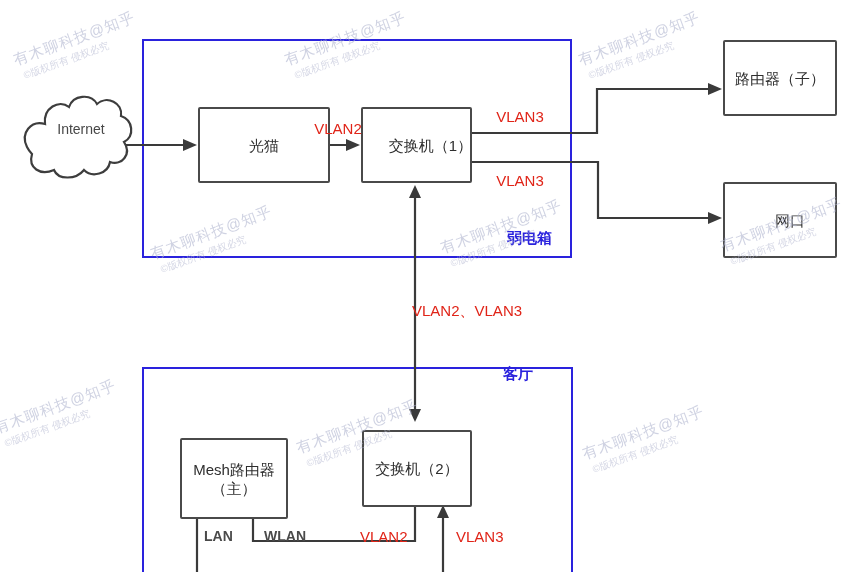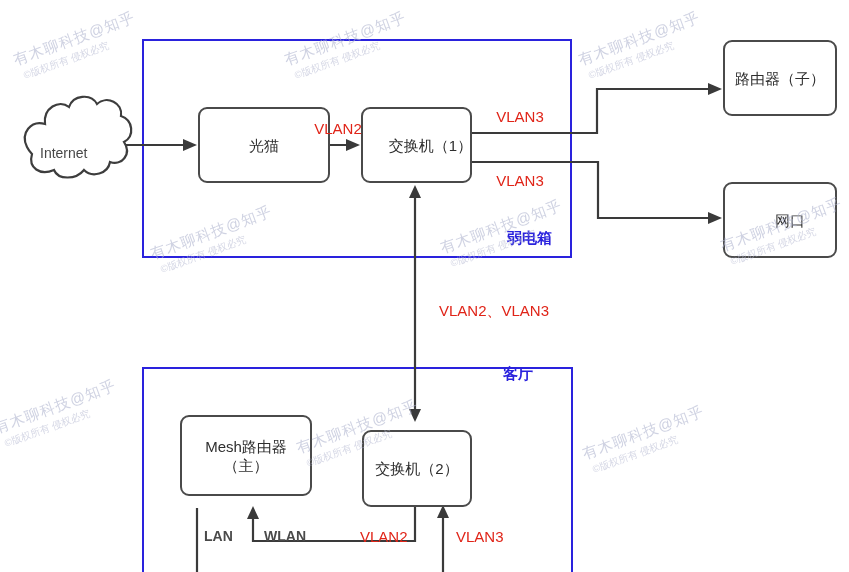--- a/index.html
+++ b/index.html
@@ -19,42 +19,42 @@
   .zone-weakbox{left:142px;top:39px;width:430px;height:219px;}
   .zone-living{left:142px;top:367px;width:431px;height:220px;}
   .zone-label{position:absolute;z-index:4;color:var(--blue);font-size:15px;font-weight:bold;white-space:nowrap;}
   .lbl-weakbox{left:507px;top:229px;}
   .lbl-living{left:503px;top:365px;}
   
   svg.wires{position:absolute;left:0;top:0;z-index:2;pointer-events:none;}
   
   .node{
     position:absolute;z-index:3;background:#fff;border:2px solid var(--node-border);
-    border-radius:9px;box-sizing:border-box;display:flex;flex-direction:column;
+    border-radius:2px;box-sizing:border-box;display:flex;flex-direction:column;
     align-items:center;justify-content:center;font-size:15px;color:#2e2e2e;
     font-weight:500;line-height:19px;text-align:center;white-space:nowrap;
   }
   .node-modem{left:198px;top:107px;width:132px;height:76px;}
   .node-switch1{left:361px;top:107px;width:111px;height:76px;padding-left:28px;}
   .node-router-child{left:723px;top:40px;width:114px;height:76px;}
   .node-lanport{left:723px;top:182px;width:114px;height:76px;padding-left:20px;}
-  .node-mesh{left:180px;top:415px;width:132px;height:81px;}
+  .node-mesh{left:180px;top:438px;width:108px;height:81px;}
   .node-switch2{left:362px;top:430px;width:110px;height:77px;justify-content:center;}
   .cloud-label{
-    position:absolute;z-index:3;left:40px;top:145px;width:82px;text-align:left;
+    position:absolute;z-index:3;left:40px;top:121px;width:82px;text-align:center;
     font-size:14px;color:#474747;font-weight:500;
   }
   
   .elabel{position:absolute;z-index:4;font-size:15px;white-space:nowrap;}
   .elabel.red{color:var(--red);font-weight:500;}
   .elabel.gray{color:var(--gray);font-weight:700;font-size:14px;}
   .lbl-vlan2-top{left:311px;top:120px;width:54px;text-align:center;}
   .lbl-vlan3-upper{left:494px;top:108px;width:52px;text-align:center;}
   .lbl-vlan3-lower{left:494px;top:172px;width:52px;text-align:center;}
-  .lbl-trunk{left:412px;top:302px;width:164px;text-align:center;line-height:17px;}
+  .lbl-trunk{left:412px;top:302px;width:164px;line-height:17px;}
   .lbl-lan{left:204px;top:528px;}
   .lbl-wlan{left:264px;top:528px;}
   .lbl-vlan2-bottom{left:360px;top:528px;}
   .lbl-vlan3-bottom{left:456px;top:528px;}
   
   .wm{
     position:absolute;z-index:6;width:150px;transform:rotate(-20deg);
     transform-origin:left top;pointer-events:none;
   }
   .wm .l1{display:block;font-size:15px;letter-spacing:1px;color:rgba(178,182,208,0.62);white-space:nowrap;}

